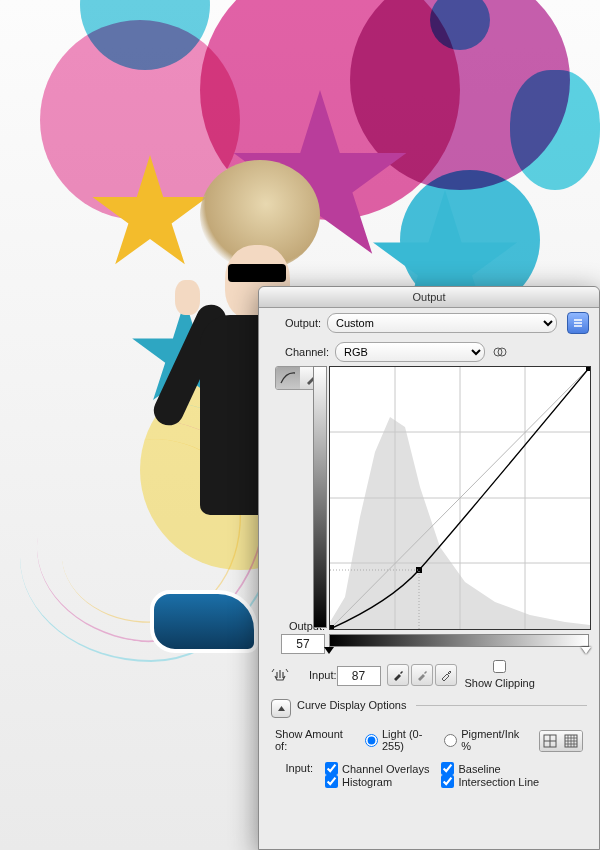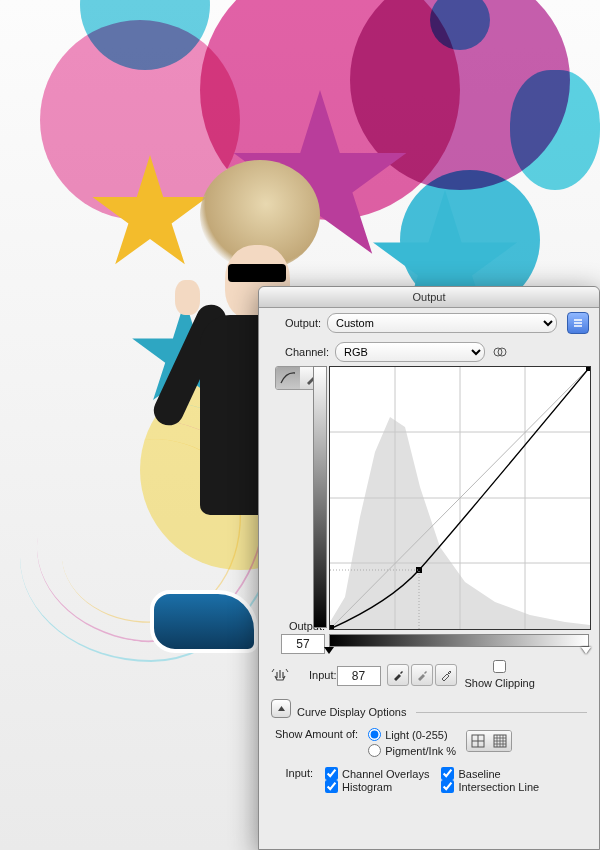--- a/index.html
+++ b/index.html
@@ -40,25 +40,25 @@
   .vgrad{width:14px;height:262px;background:linear-gradient(#fff,#000);position:absolute;left:-16px;top:0;border:1px solid #888;box-sizing:border-box;}
   .hgrad{height:13px;width:260px;background:linear-gradient(90deg,#000,#fff);border:1px solid #888;box-sizing:border-box;position:relative;}
   .tri{position:absolute;width:0;height:0;border-left:5px solid transparent;border-right:5px solid transparent;}
   .tri.black{border-top:7px solid #000;}
   .tri.white{border-top:7px solid #fff;filter:drop-shadow(0 0 1px #000);}
   .in-row{display:flex;align-items:center;gap:0;padding:6px 0 0 66px;}
   .eyedrops{display:flex;gap:2px;margin-left:6px;}
   .eye{width:20px;height:20px;border:1px solid #a9a9a9;border-radius:3px;background:linear-gradient(#fafafa,#ddd);display:flex;align-items:center;justify-content:center;}
   .chk{display:flex;align-items:center;gap:4px;}
   input[type=checkbox]{width:13px;height:13px;margin:0;}
-  .disclose{display:flex;align-items:flex-end;gap:6px;margin:10px 4px 4px 4px;}
+  .disclose{display:flex;align-items:flex-start;gap:6px;margin:10px 4px 4px 4px;}
   .dbtn{width:18px;height:17px;border:1px solid #888;border-radius:4px;background:linear-gradient(#fff,#ddd);display:flex;align-items:center;justify-content:center;}
   hr.sep{flex:1;border:none;border-top:1px solid #bcbcbc;margin-left:4px;}
   .amount{display:flex;align-items:flex-start;gap:10px;padding:6px 8px;}
-  .radios{display:flex;flex-direction:column;gap:3px;}
+  .radios{display:flex;flex-direction:row;gap:3px;}
   .radio{display:flex;align-items:center;gap:4px;}
   input[type=radio]{margin:0;}
   .iconbtns{display:flex;border:1px solid #999;border-radius:3px;overflow:hidden;margin-top:2px;}
   .iconbtns .toolbtn{width:22px;height:20px;}
   .showrow{display:flex;gap:12px;padding:4px 8px;align-items:flex-start;}
   .chkcol{display:flex;flex-direction:column;}
   .auto-icon{width:18px;height:20px;display:flex;align-items:center;justify-content:center;}
 </style>
 </head>
 <body>

